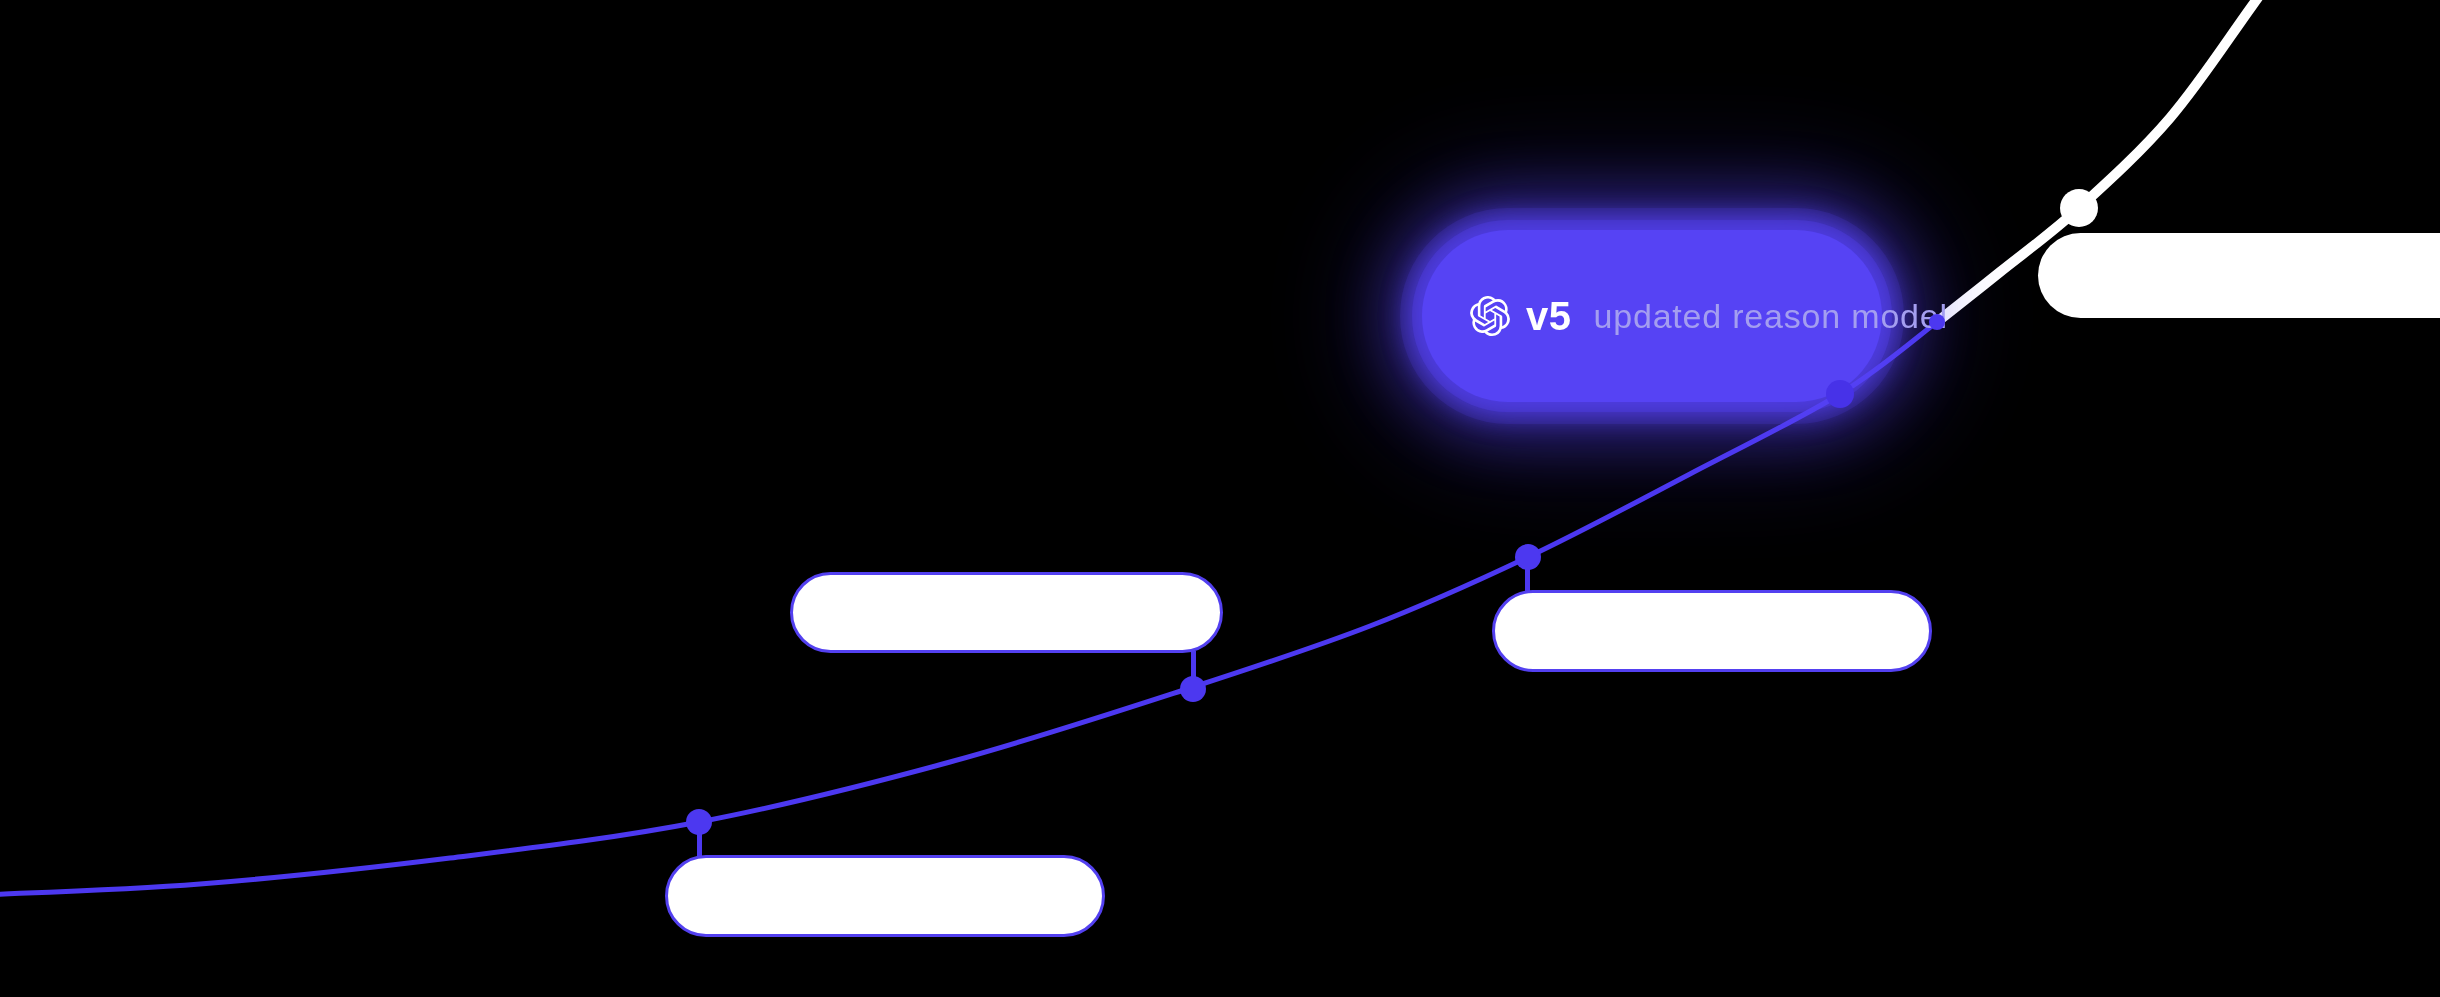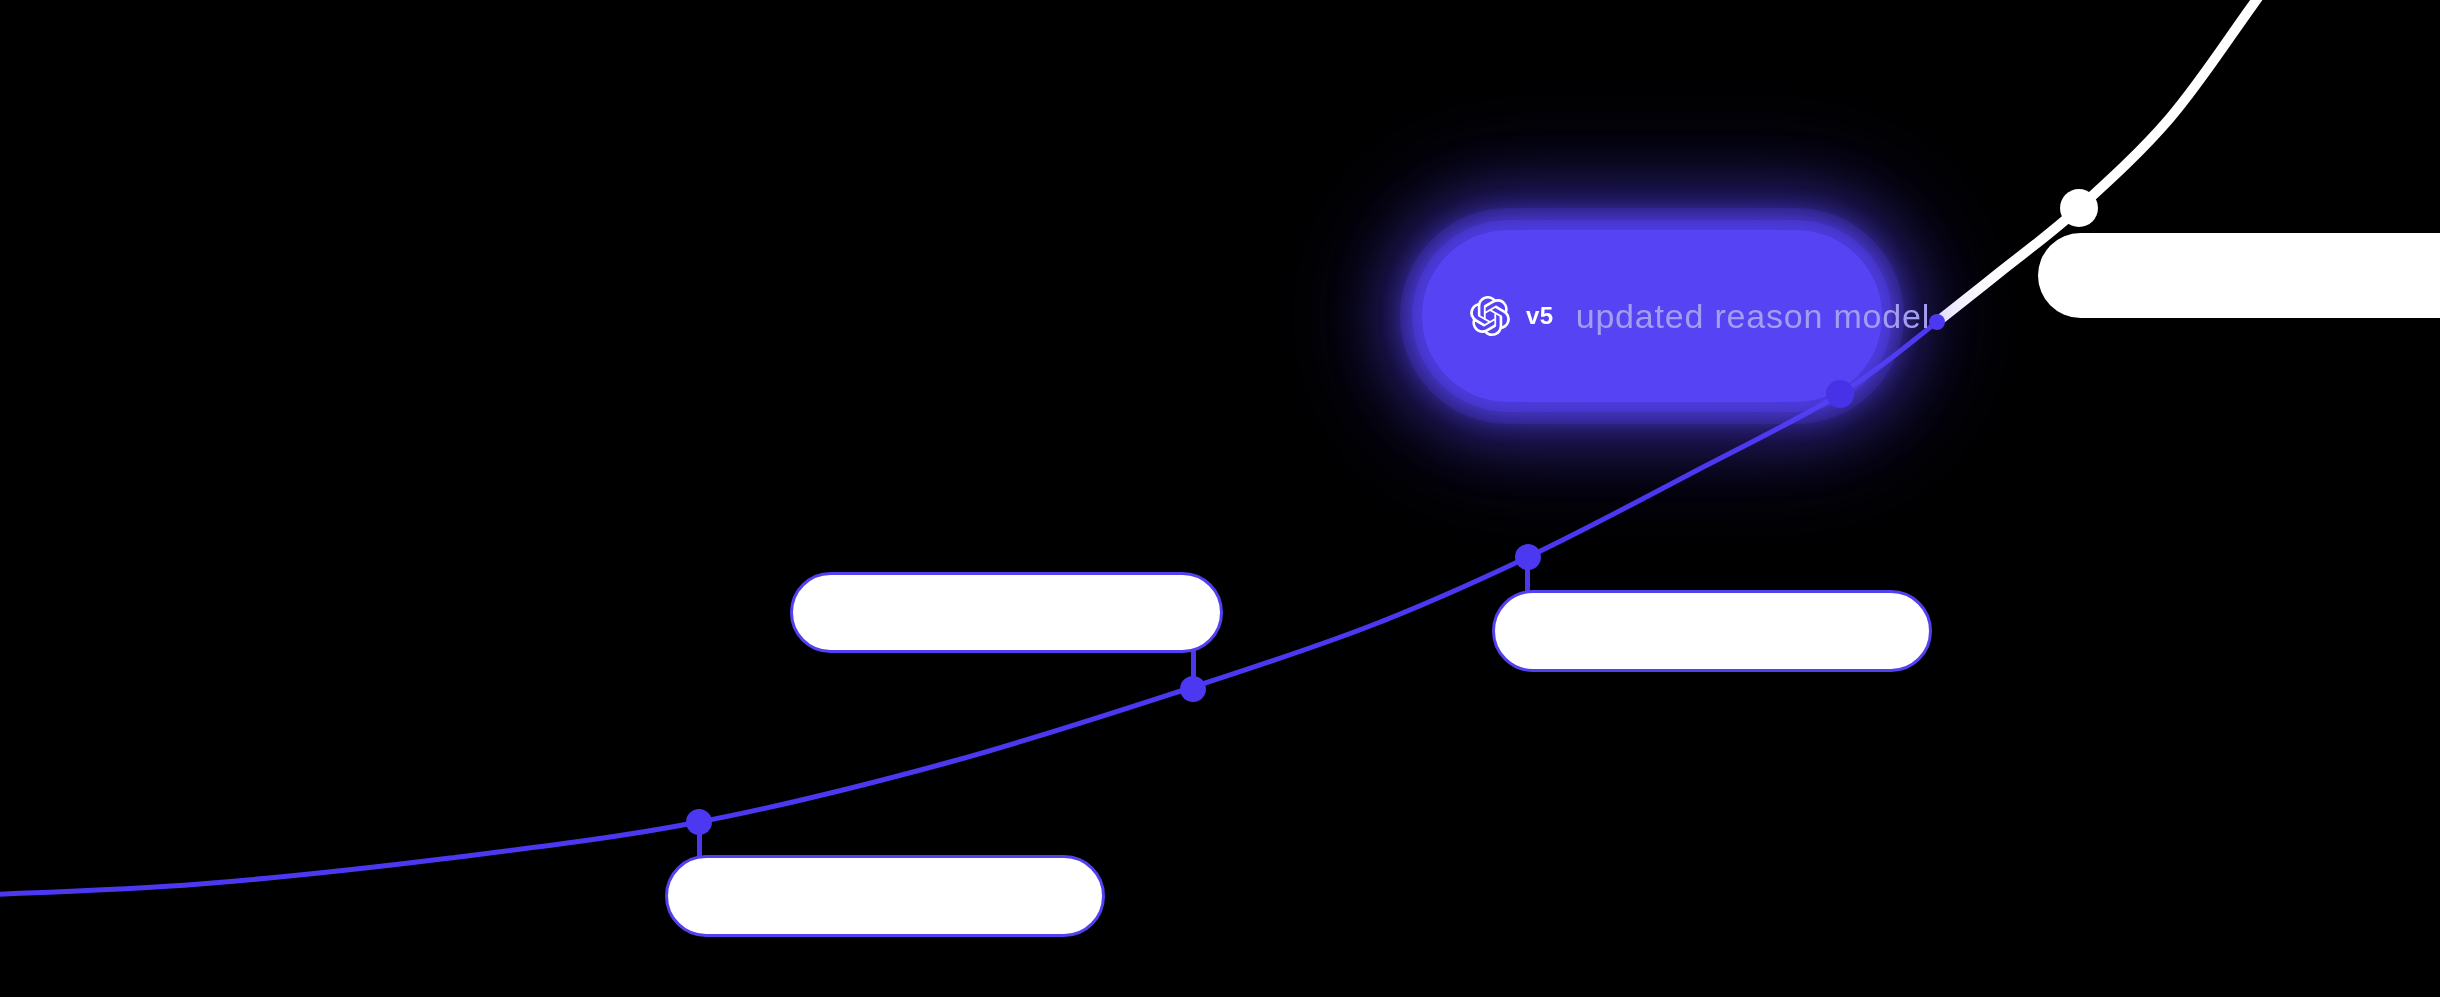--- a/index.html
+++ b/index.html
@@ -49,21 +49,21 @@
     display: flex;
     align-items: center;
     justify-content: center;
   }
   .pill.highlight .logo-wrap svg {
     width: 40px;
     height: 40px;
     display: block;
   }
   .pill.highlight .version-label {
-    font-size: 24px;
+    font-size: 40px;
     font-weight: 700;
     letter-spacing: 0.5px;
     margin-right: 22px;
     line-height: 1;
   }
   .pill.highlight .description-label {
     font-size: 34px;
     font-weight: 400;
     letter-spacing: 0.8px;
     line-height: 1;

